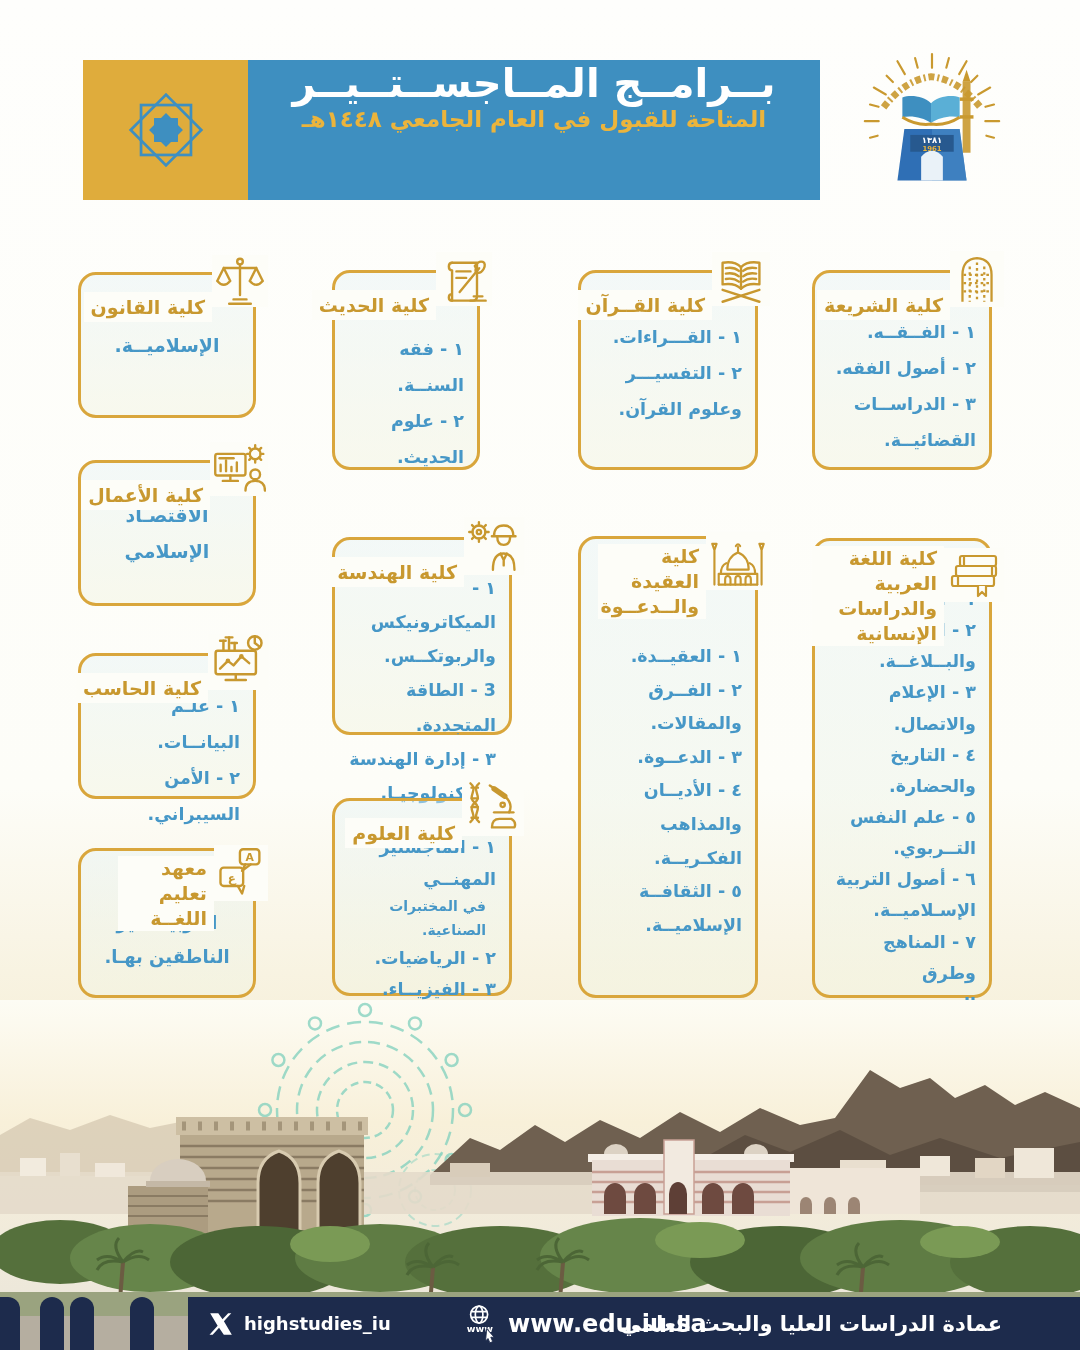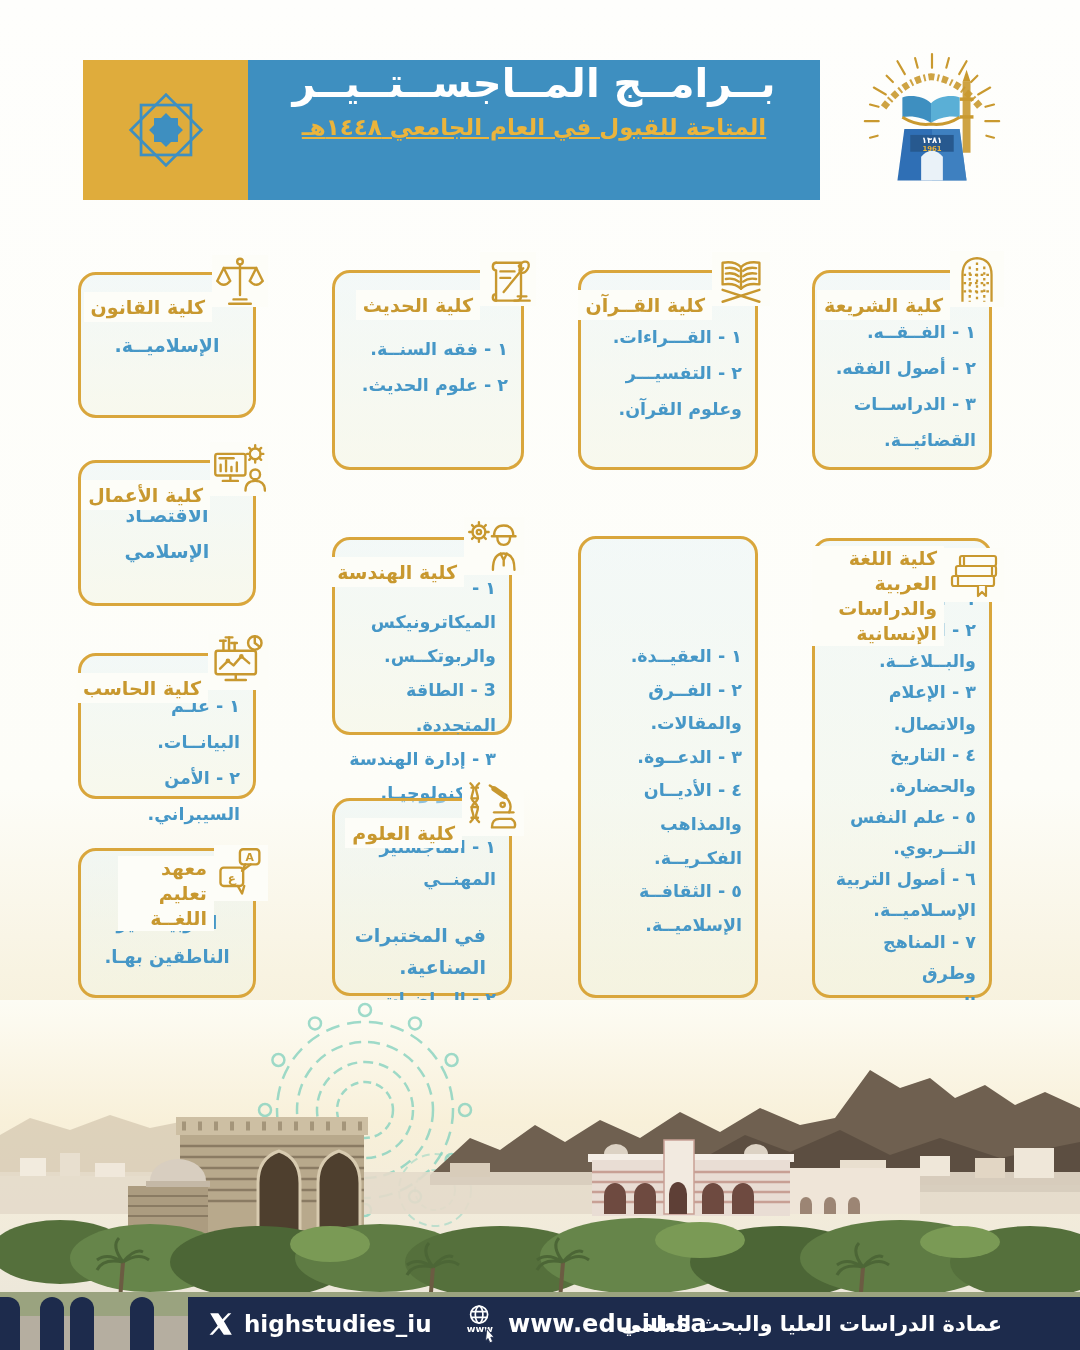--- a/index.html
+++ b/index.html
@@ -13,43 +13,43 @@
   }
   html,body{margin:0;padding:0;background:#e8e8e8;}
   *{box-sizing:border-box;font-family:"DejaVu Sans",sans-serif;}
   .canvas{position:relative;width:1080px;height:1350px;margin:0 auto;background:var(--pagebg);overflow:hidden;direction:rtl;}
   .top-bg{position:absolute;left:0;top:0;width:1080px;height:1010px;background:linear-gradient(180deg,#FEFEFC 0%,#FDFDF8 78%,#F7F1DD 100%);}
 
   
   .gold-square{position:absolute;left:83px;top:60px;width:165px;height:140px;background:#DFAC3C;display:flex;align-items:center;justify-content:center;}
   .blue-banner{position:absolute;left:248px;top:60px;width:572px;height:140px;background:var(--banner-blue);display:flex;flex-direction:column;align-items:center;}
   .page-title{color:#fff;font-size:40px;font-weight:bold;letter-spacing:1px;line-height:1.15;}
-  .page-subtitle{color:var(--banner-gold);font-size:23px;font-weight:bold;margin-top:8px;text-decoration:underline;}
+  .page-subtitle{color:var(--banner-gold);font-size:23px;font-weight:bold;margin-top:0;}
   .logo-wrap{position:absolute;left:848px;top:52px;width:168px;height:158px;}
 
   
   .card{position:absolute;direction:rtl;}
   .cbox{position:absolute;inset:0;border:3.5px solid var(--gold);border-radius:18px;background:linear-gradient(180deg,rgba(230,243,245,.45),rgba(242,244,225,.5));}
   .chead{position:absolute;top:-16px;right:-12px;display:flex;align-items:center;z-index:2;}
   .cicon{background:var(--pagebg);padding:1px 2px;margin-top:-16px;line-height:0;}
   .ctitle{background:var(--pagebg);padding:0 7px;color:var(--gold-dark);font-size:19px;font-weight:bold;line-height:30px;white-space:nowrap;text-align:right;margin-top:36px;}
   .card.two .chead{top:-28px;}
   .card.two .ctitle{white-space:normal;line-height:25px;}
   .card.two .cicon{margin-top:-6px;}
   .citems{position:absolute;left:12px;right:16px;top:var(--pt,42px);bottom:8px;}
   .item{color:var(--blue-item);font-size:17.5px;font-weight:bold;line-height:var(--lh,2.05);text-align:right;}
-  .item.small{font-size:19px;line-height:1.7;padding-right:10px;margin-top:24px;}
+  .item.small{font-size:14px;line-height:1.7;padding-right:10px;}
   .card.center .citems{inset:0;display:flex;flex-direction:column;justify-content:center;align-items:center;padding:0 14px;}
   .card.center .item{text-align:center;font-size:19px;line-height:1.9;}
 
   
   .footer-bar{position:absolute;left:188px;right:0;top:1297px;height:53px;background:var(--navy);z-index:5;}
   .f-arch{position:absolute;top:1297px;height:53px;background:var(--navy);border-radius:12px 12px 0 0;z-index:5;}
   .f-item{position:absolute;top:0;height:53px;display:flex;align-items:center;gap:10px;color:#fff;font-weight:bold;direction:ltr;}
-  .tw{left:20px;font-size:23px;}
+  .tw{left:20px;font-size:18px;}
   .web{left:276px;font-size:24px;}
   .dean{right:78px;font-size:21px;direction:rtl;}
 
   .photo{position:absolute;left:0;top:1000px;width:1080px;height:350px;}
 </style>
 </head>
 <body>
 
 <div class="canvas">
   <div class="top-bg"></div>
@@ -135,21 +135,21 @@
         </svg>
       </div>
       <div class="ctitle">كلية القــرآن</div>
     </div>
     <div class="citems">
       <div class="item">١ - القـــراءات.</div>
       <div class="item">٢ - التفسيـــر وعلوم القرآن.</div>
     </div>
   </div>
 
-  <div class="card" style="left:332px;top:270px;width:192px;height:200px;--pt:62px;">
+  <div class="card" style="left:332px;top:270px;width:148px;height:200px;--pt:62px;">
     <div class="cbox"></div>
     <div class="chead">
       <div class="cicon">
         <svg width="52" height="52" viewBox="0 0 48 48" fill="none" stroke="#C8982F" stroke-width="2.2" stroke-linejoin="round" stroke-linecap="round">
           <path d="M13,9 H36 V40 Q36,44 32,44 H13"></path>
           <path d="M13,9 C9,9 9,16 13,16 M13,16 V44 C9,44 9,38 13,38"></path>
           <path d="M17,17 H30 M17,23 H26"></path>
           <path d="M20,36 L38,14"></path>
           <path d="M34,12 C39,5 46,8 42,15 C39,20 33,19 35,14 Z"></path>
           <path d="M41,40 H33 M44,44 H30"></path>
@@ -207,20 +207,34 @@
       <div class="item">٥ - علم النفس التــربوي.</div>
       <div class="item">٦ - أصول التربية الإسـلاميــة.</div>
       <div class="item">٧ - المناهج وطرق التــدريــس.</div>
       <div class="item">٨ - الإدارة التربوية.</div>
       <div class="item">٩ - التربية المقارنة.</div>
     </div>
   </div>
 
   <div class="card two" style="left:578px;top:536px;width:180px;height:462px;--pt:104px;--lh:1.92;">
     <div class="cbox"></div>
+    <div class="chead">
+      <div class="cicon">
+        <svg width="60" height="56" viewBox="0 0 56 52" fill="none" stroke="#C8982F" stroke-width="2" stroke-linejoin="round" stroke-linecap="round">
+          <path d="M6,48 V16 M6,16 L4,10 L8,10 Z M50,48 V16 M50,16 L48,10 L52,10 Z"></path>
+          <path d="M10,48 V38 H46 V48"></path>
+          <path d="M18,34 Q18,22 28,18 Q38,22 38,34 Z"></path>
+          <path d="M28,18 V13 M26,12 Q28,9 30,12"></path>
+          <path d="M12,38 Q12,30 17,28 M44,38 Q44,30 39,28"></path>
+          <path d="M10,48 H46"></path>
+          <path d="M16,48 v-5 a2.5,3 0 0 1 5,0 v5 M25.5,48 v-5 a2.5,3 0 0 1 5,0 v5 M35,48 v-5 a2.5,3 0 0 1 5,0 v5"></path>
+        </svg>
+      </div>
+      <div class="ctitle" style="max-width:108px;">كلية العقيدة والــدعــوة</div>
+    </div>
     <div class="citems">
       <div class="item">١ - العقيــدة.</div>
       <div class="item">٢ - الفــرق والمقالات.</div>
       <div class="item">٣ - الدعــوة.</div>
       <div class="item">٤ - الأديــان والمذاهب الفكـريــة.</div>
       <div class="item">٥ - الثقافــة الإسلاميــة.</div>
     </div>
   </div>
 
   <div class="card" style="left:332px;top:537px;width:180px;height:198px;--pt:34px;--lh:1.95;">

